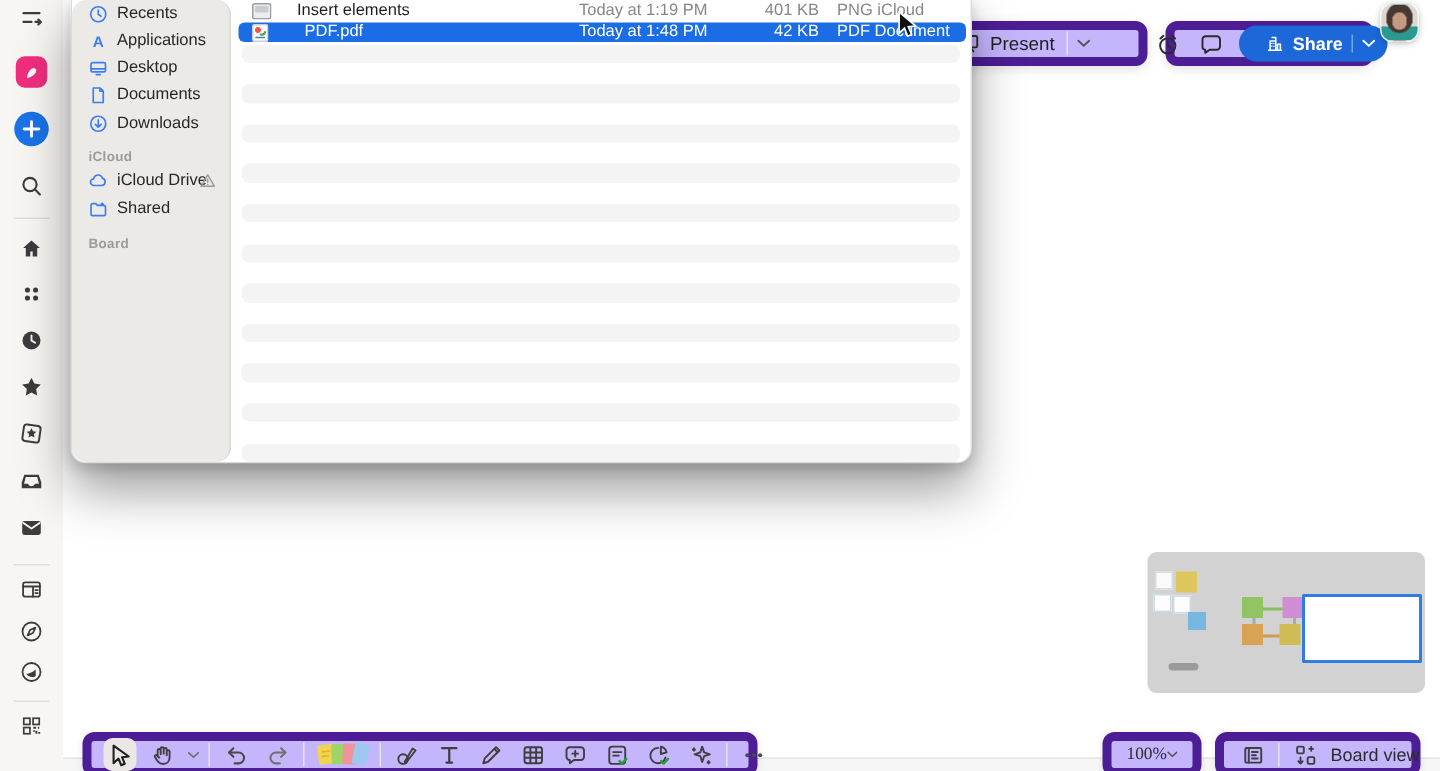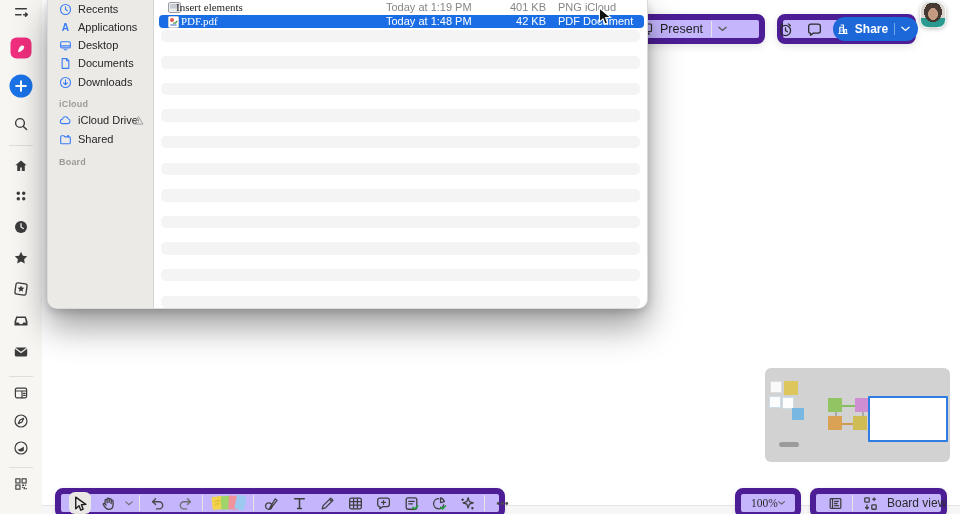--- a/index.html
+++ b/index.html
@@ -13,47 +13,47 @@
   .app-sidebar .divider { position:absolute; left:9px; width:24px; height:1px; background:#e0dedb; }
   .app-logo { width:21px; height:21px; border-radius:6px; background:var(--accent-pink,#f02e7d); display:flex; align-items:center; justify-content:center; }
   .plus-btn { width:23px; height:23px; border-radius:50%; background:var(--plus-blue,#1a73e8); color:#fff; display:flex; align-items:center; justify-content:center; }
 
   
   .card { background:#c4b5fd; border:6px solid #4c1d95; border-radius:8px; box-shadow:0 2px 8px rgba(0,0,0,.12); position:absolute; display:flex; align-items:center;margin-top:14px; }
   .present-card { left:600px; top:0; width:165px; height:30px; z-index:5; padding:0 8px; gap:6px; }
   .collab-card  { left:777px; top:0; width:139px; height:30px; z-index:5; padding:0 6px; gap:7px; justify-content:center; }
   .vdiv { width:1px; height:16px; background:#e6e6e6; flex:0 0 auto; }
   .present-label { font-size:12.5px; color:#1f1f1f; }
-  .share-pill { height:24px; border-radius:12px; background:var(--share-blue,#1c68d9); color:#fff; display:flex; align-items:center; padding:0 8px 0 4px; gap:6px; cursor:pointer; }
+  .share-pill { height:24px; border-radius:12px; background:var(--share-blue,#1c68d9); color:#fff; display:flex; align-items:center; padding:0 8px 0 18px; gap:6px; cursor:pointer; }
   .share-pill .lbl { font-size:12px; font-weight:bold; color:#fff; }
   .share-pill .pdiv { width:1px; height:12px; background:rgba(255,255,255,.4); }
   .avatar { position:absolute; left:920px; top:2px; width:26px; height:26px; border-radius:8px; z-index:5;
     box-shadow:0 1px 4px rgba(0,0,0,.25); border:1px solid rgba(255,255,255,.8); cursor:pointer;
     background:
       radial-gradient(ellipse 5px 6px at 50% 46%, #c49a82 98%, transparent),
       radial-gradient(ellipse 9px 10px at 50% 38%, #463931 98%, transparent),
       linear-gradient(#dcd8d1 0 62%, #2a9a90 62%);
   }
 
   
   .dialog { position:absolute; left:47px; top:0; width:601px; height:309px; z-index:40;
     border-radius:0 0 10px 10px; background:#fff; border:1px solid rgba(0,0,0,.14); border-top:none;
     box-shadow:0 18px 34px rgba(0,0,0,.38), 0 3px 10px rgba(0,0,0,.18); overflow:hidden; display:flex; }
-  .dlg-sidebar { width:106px; height:100%; background:#eceae7; border-right:1px solid rgba(0,0,0,.08); position:relative; flex:0 0 auto; }
+  .dlg-sidebar { width:106px; height:100%; background:#eceae7; border-right:1px solid rgba(0,0,0,.08); position:relative; flex:0 0 auto;border-radius:10px; }
   .side-item { position:absolute; left:0; width:100%; height:18px; display:flex; align-items:center; padding-left:10px; gap:6px; cursor:pointer; }
   .side-item .si { width:14px; display:flex; justify-content:center; color:var(--mac-blue,#3b7df5); flex:0 0 auto; }
   .side-item .sl { font-size:11px; color:#262626; white-space:nowrap; }
   .side-head { position:absolute; left:11px; font-size:9px; font-weight:bold; color:#9d9b98; letter-spacing:.2px; }
   .warn { position:absolute; right:9px; color:#9a9a9a; }
 
   .dlg-list { position:relative; flex:1; background:#fff; }
   .frow { position:absolute; left:0; width:100%; height:13.5px; display:flex; align-items:center; font-size:11px; cursor:pointer; }
   .frow .cell { position:absolute; white-space:nowrap; line-height:13px; }
   .c-icon { left:14px; top:1px; }
-  .c-name { left:22px; color:#1f1f21;font-family:Liberation Serif, serif; }
+  .c-name { left:44px; color:#1f1f21; }
   .c-date { left:232px; color:#86868a; }
   .c-size { left:332px; width:60px; text-align:right; color:#86868a; }
   .c-kind { left:404px; color:#86868a; }
   .frow.selected { left:5px; width:calc(100% - 8px); border-radius:4px; background:var(--selection-blue,#1a6de4); }
   .frow.selected .cell { color:#fff; }
   .frow.selected .c-date { left:227px; }
   .frow.selected .c-size { left:327px; }
   .frow.selected .c-kind { left:399px; }
   .stripe { position:absolute; left:7px; right:7px; height:12.6px; background:#f4f4f4; border-radius:5px; }
 

